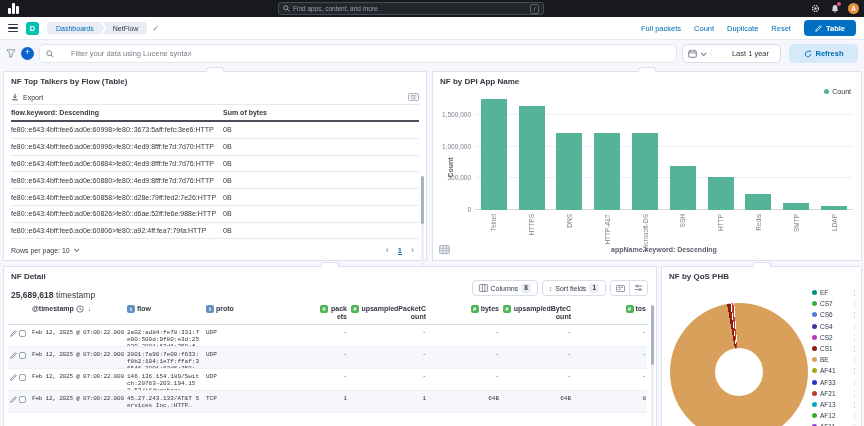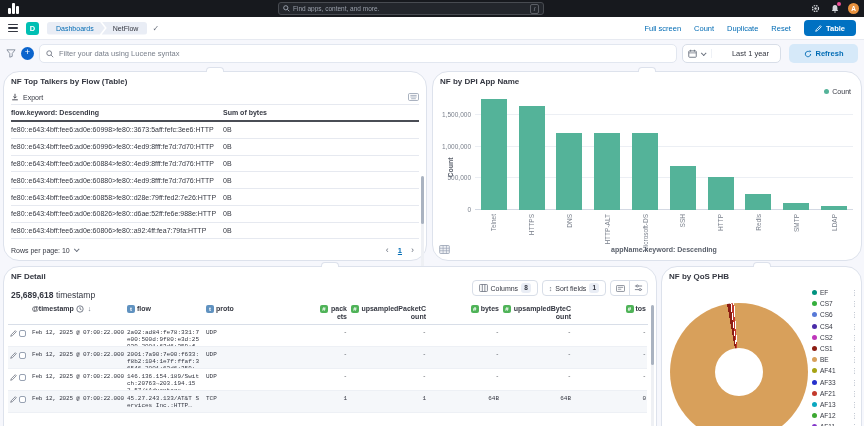--- a/index.html
+++ b/index.html
@@ -39,33 +39,33 @@
   .nav-link { color:#006bb4; font-size:7.5px; cursor:pointer; white-space:nowrap; }
   .edit-btn { background:#0071c2; color:#fff; font-size:7.5px; font-weight:bold; border-radius:4px; height:16px;
     padding:0 11px; display:flex; align-items:center; gap:4px; cursor:pointer; }
 
   
   .filterbar { position:absolute; top:40px; left:0; right:0; height:27px; background:#f6f7fc;
     display:flex; align-items:center; padding:0 6px; gap:5px; }
   .add-filter { width:13px; height:13px; border-radius:50%; background:#0b64cc; color:#fff; font-size:9px; line-height:11px;
     text-align:center; cursor:pointer; flex:none; }
   .query-box { flex:1; height:19px; background:#fff; border:1px solid #e2e7f0; border-radius:5px;
-    display:flex; align-items:center; padding:0 6px; gap:5px; }
+    display:flex; align-items:center; padding:0 6px; gap:17px; }
   .query-ph { color:#7a808c; font-size:7.5px; }
   .datepicker { height:19px; background:#fff; border:1px solid #d8dee8; border-radius:5px; display:flex; align-items:center;
     padding:0 5px; gap:4px; }
   .chev { width:4px; height:4px; border-right:1.2px solid #69707d; border-bottom:1.2px solid #69707d;
     transform:rotate(45deg) translateY(-1px); }
   .dp-value { font-size:7.5px; color:#343741; padding:0 6px 0 20px; border-left:1px solid #eef1f6; margin-left:2px; }
   .refresh-btn { height:19px; width:69px; background:#d6e9f9; color:#006bb4; font-weight:bold; font-size:7.5px;
     border-radius:5px; display:flex; align-items:center; justify-content:center; gap:4px; margin-left:3px; cursor:pointer; }
 
   
   .content { position:absolute; top:67px; left:0; right:0; bottom:0; background:#f6f7fc; overflow:hidden; }
-  .panel { position:absolute; background:#fff; border:1px solid #dde2ec; border-radius:16px; }
+  .panel { position:absolute; background:#fff; border:1px solid #dde2ec; border-radius:0; }
   .notch { position:absolute; top:-5px; left:50%; transform:translateX(-50%); width:18px; height:5px; background:#fff;
     border:1px solid #dde2ec; border-bottom:none; border-radius:4px 4px 0 0; }
   .panel-title { font-size:8px; font-weight:bold; color:#343741; padding:5px 7px 0; }
   .p1 { left:3px; top:4px; width:424px; height:190px; }
   .p2 { left:432px; top:4px; width:430px; height:190px; }
   .p3 { left:3px; top:199px; width:654px; height:210px; }
   .p4 { left:661px; top:199px; width:201px; height:210px; }
 
   
   .export-row { display:flex; align-items:center; gap:4px; padding:7px 7px 3px; font-size:7px; color:#343741; }
@@ -182,21 +182,21 @@
         <i></i>
         <i></i>
       </div>
     <div class="app-badge">D</div>
     <div class="crumbs">
       <span class="crumb first">Dashboards</span>
       <span class="crumb last">NetFlow</span>
       <span class="crumb-check">✓</span>
     </div>
     <div class="nav-actions">
-      <span class="nav-link">Full screen</span>
+      <span class="nav-link">Full packets</span>
       <span class="nav-link">Count</span>
       <span class="nav-link">Duplicate</span>
       <span class="nav-link">Reset</span>
       <span class="edit-btn">
         <svg width="7" height="7" viewBox="0 0 10 10">
             <path d="M1 9 L2 6.5 L7.5 1 L9 2.5 L3.5 8 Z" fill="none" stroke="#fff" stroke-width="1.2"></path>
           </svg>
         <span>Table</span>
       </span>
     </div>

